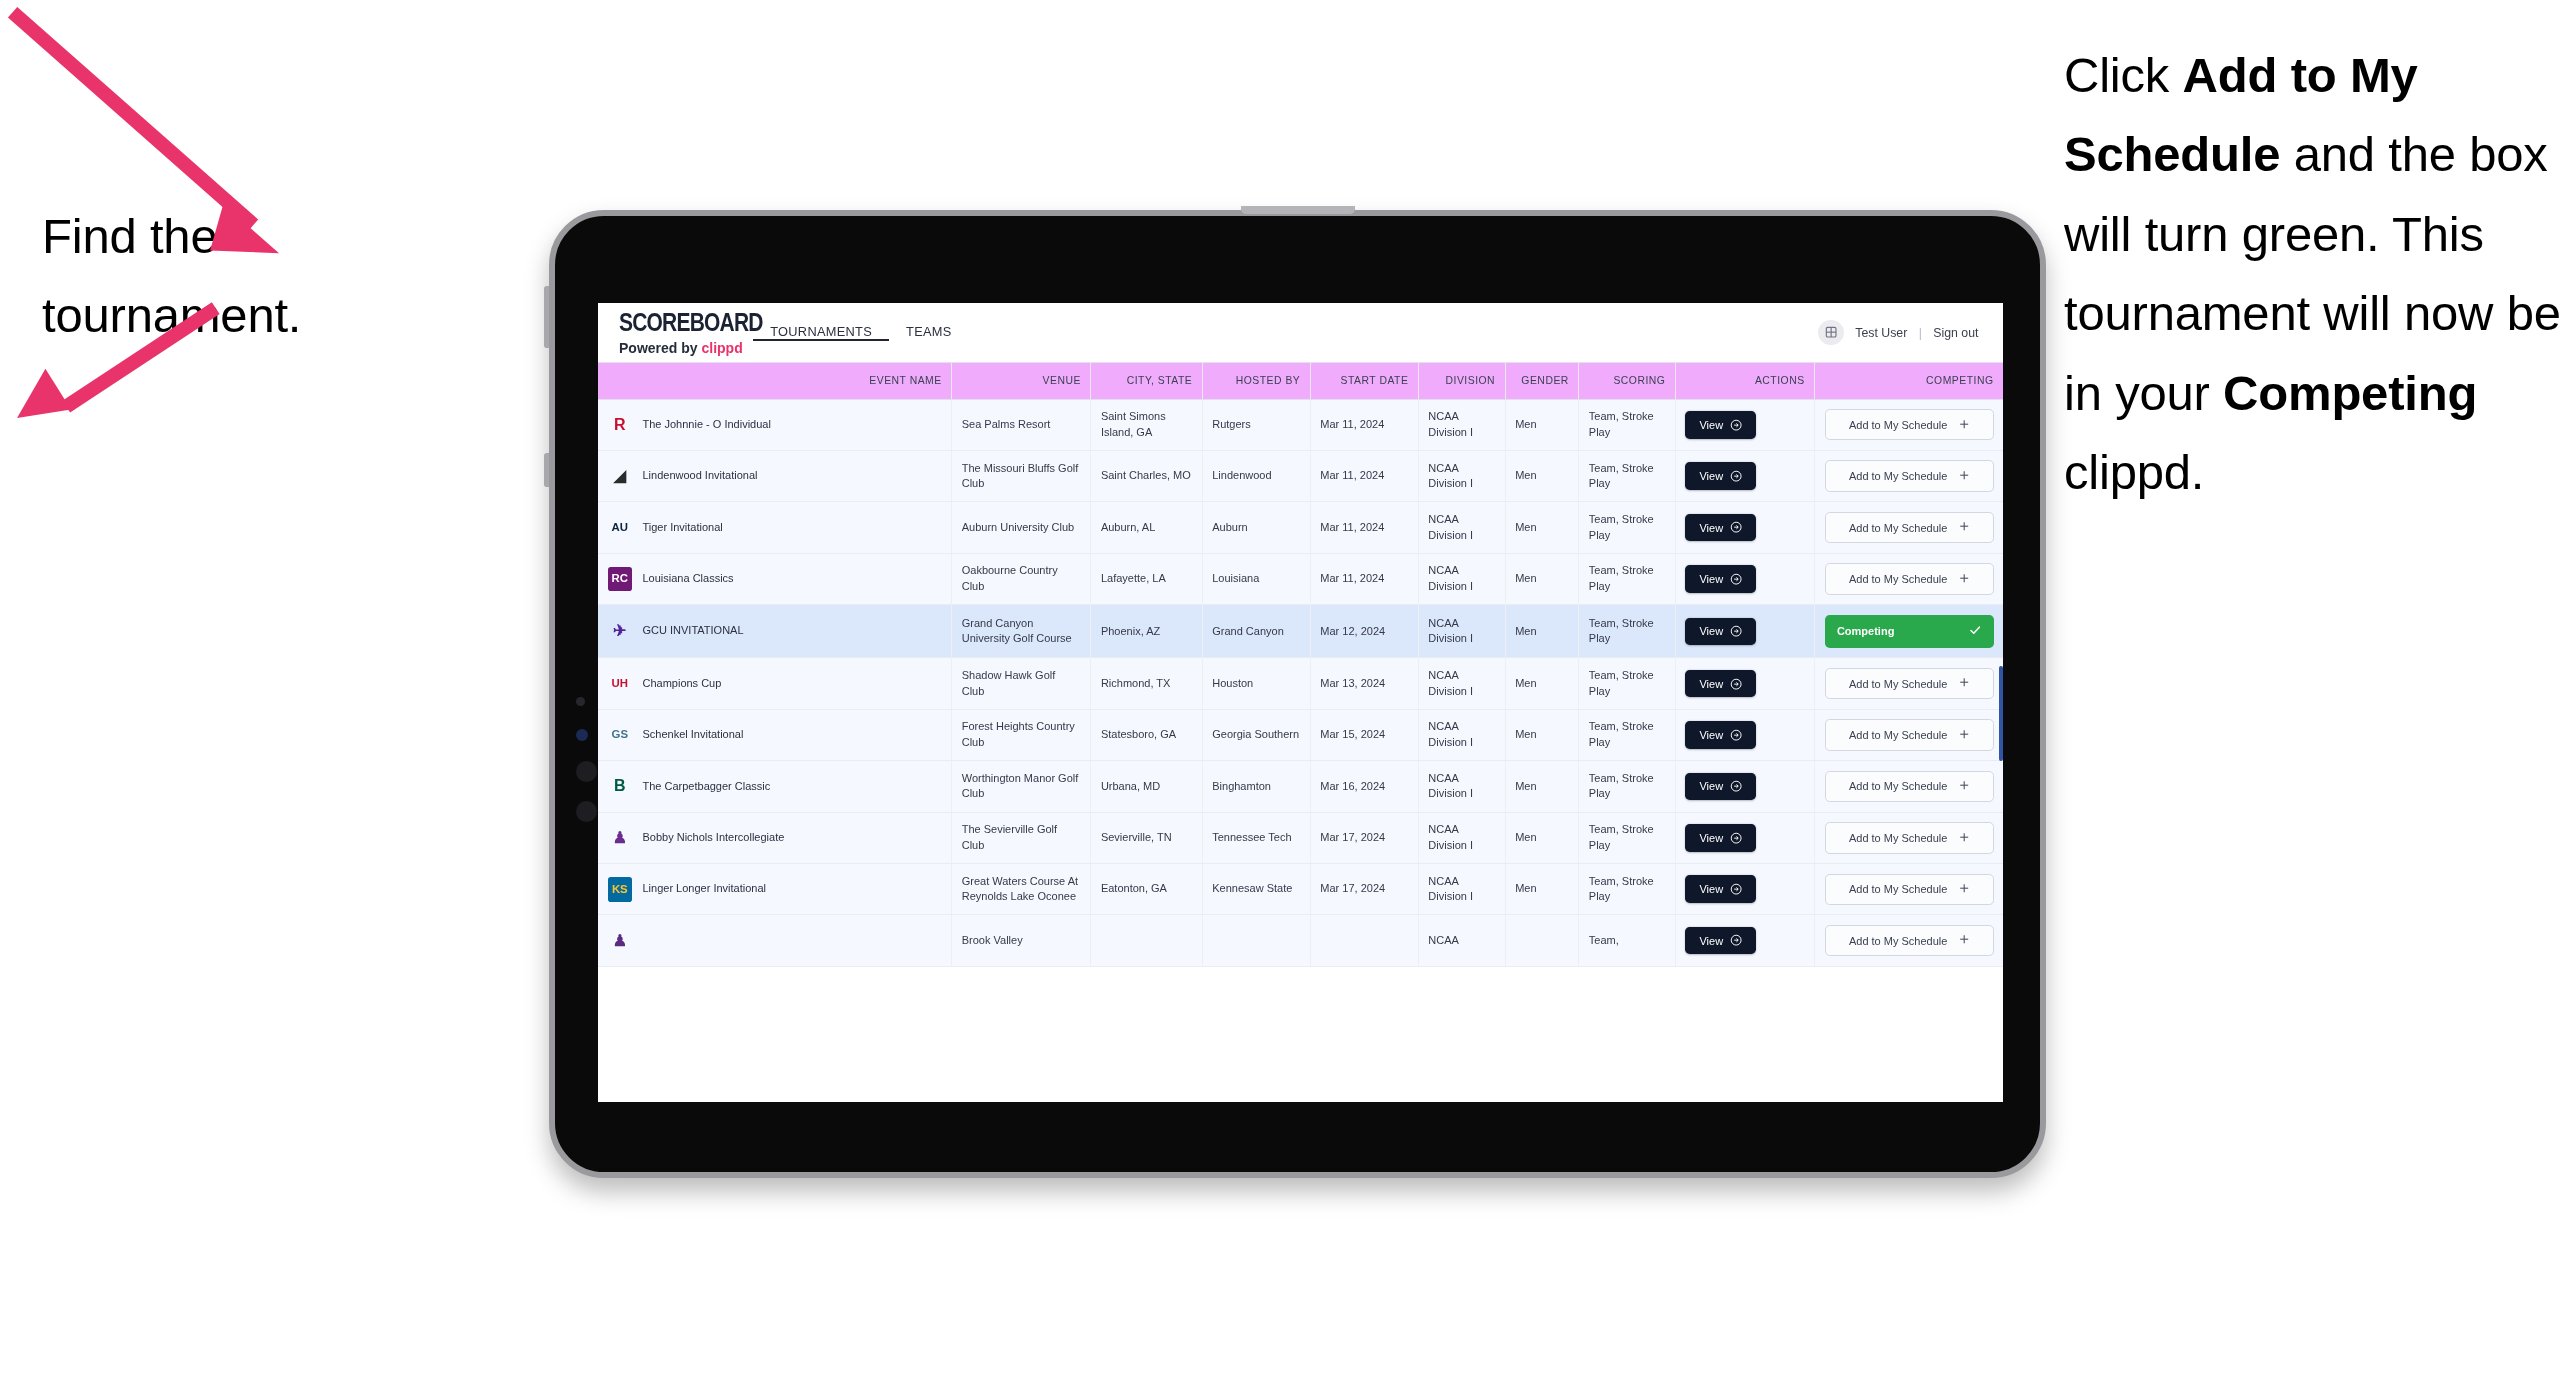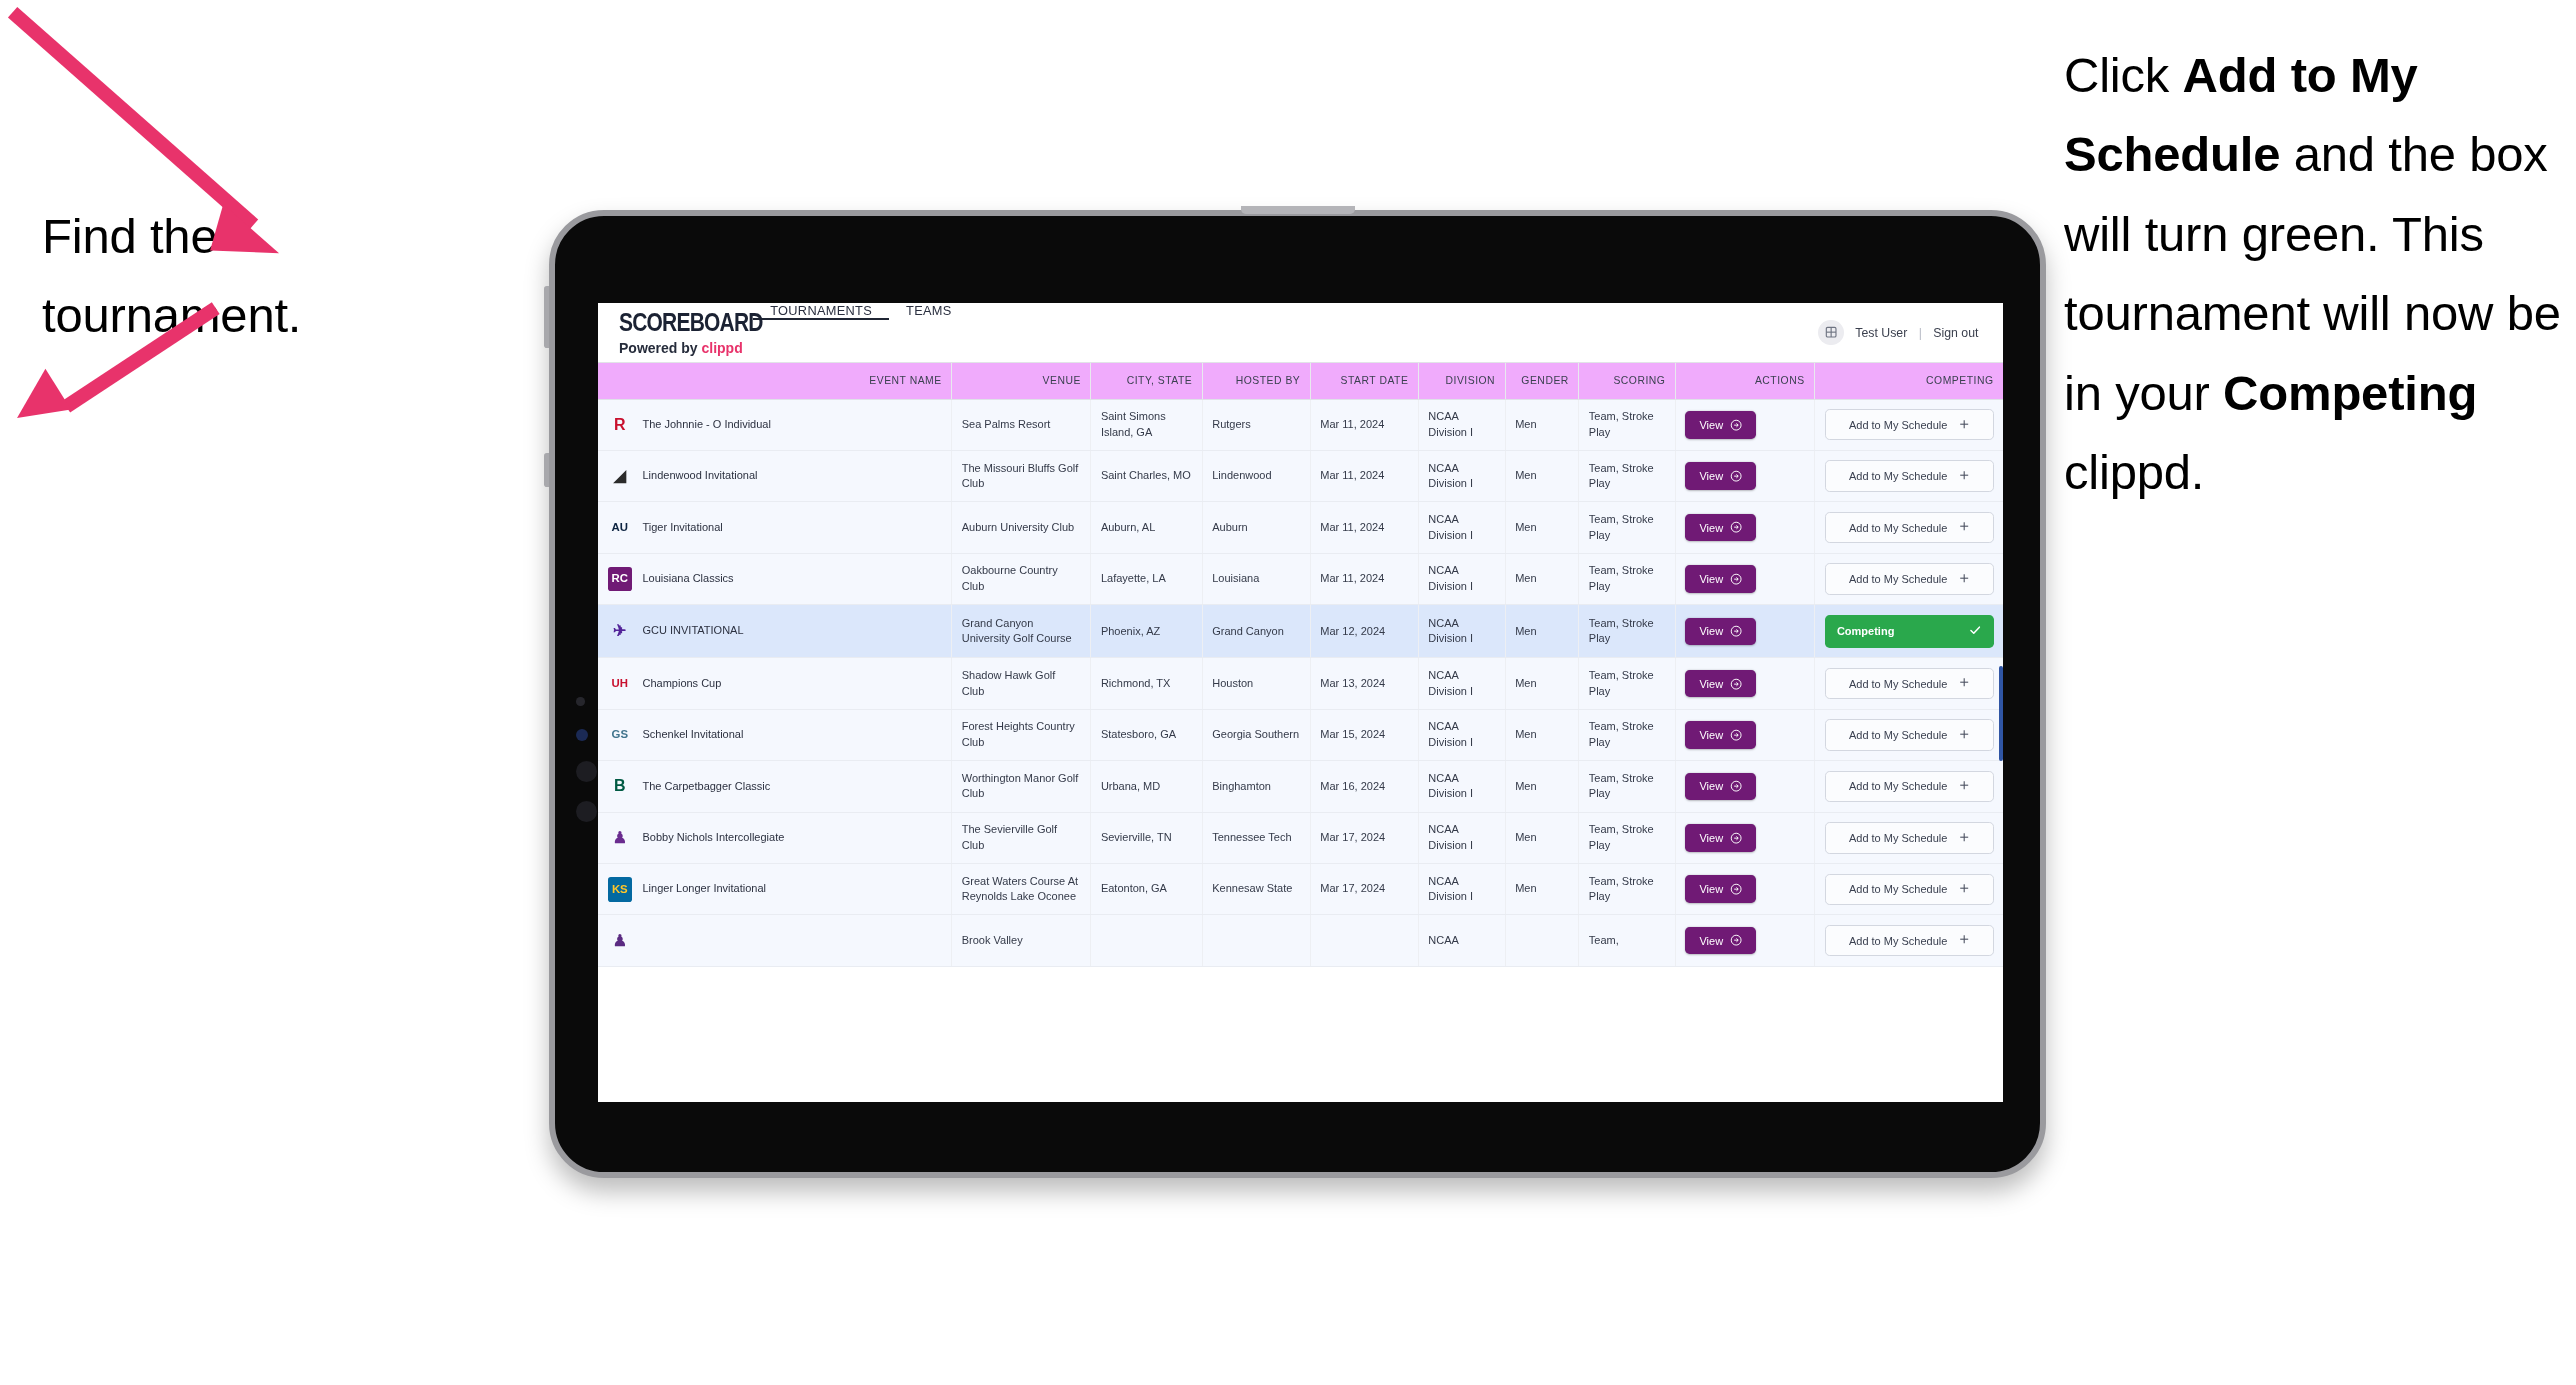--- a/index.html
+++ b/index.html
@@ -139,21 +139,21 @@
   }
   #brand-sub {
     margin-top: 8.5px;
     font-size: 14px;
     color: #262c3b;
     font-weight: 600;
     white-space: nowrap;
   }
   #brand-sub .brandmark { color: #e8336b; font-weight: 800; }
 
-  #app-nav { display: flex; align-items: flex-start; margin-left: 13.2px; }
+  #app-nav { display: flex; align-items: center; margin-left: 13.2px; }
   .nav-tab {
     display: flex;
     align-items: center;
     padding: 0 17px;
     font-size: 12.8px;
     color: #2b3040;
     letter-spacing: 0.3px;
     border-bottom: 2.8px solid transparent;
     cursor: pointer;
     background: none;
@@ -233,21 +233,21 @@
     border-radius: 2.8px;
     line-height: 1;
   }
   .event-name { font-size: 11px; color: #2c3140; }
 
   .btn-view {
     display: inline-flex;
     align-items: center;
     justify-content: center;
     gap: 6.6px;
-    background: #701a75;
+    background: #0f172a;
     color: #ffffff;
     border: none;
     border-radius: 4.7px;
     font-size: 11px;
     padding: 7.6px 14px;
     cursor: pointer;
     box-shadow: 0 0.9px 1.9px rgba(0,0,0,0.25);
   }
   .icon-circle-arrow { display:inline-flex; }
 

